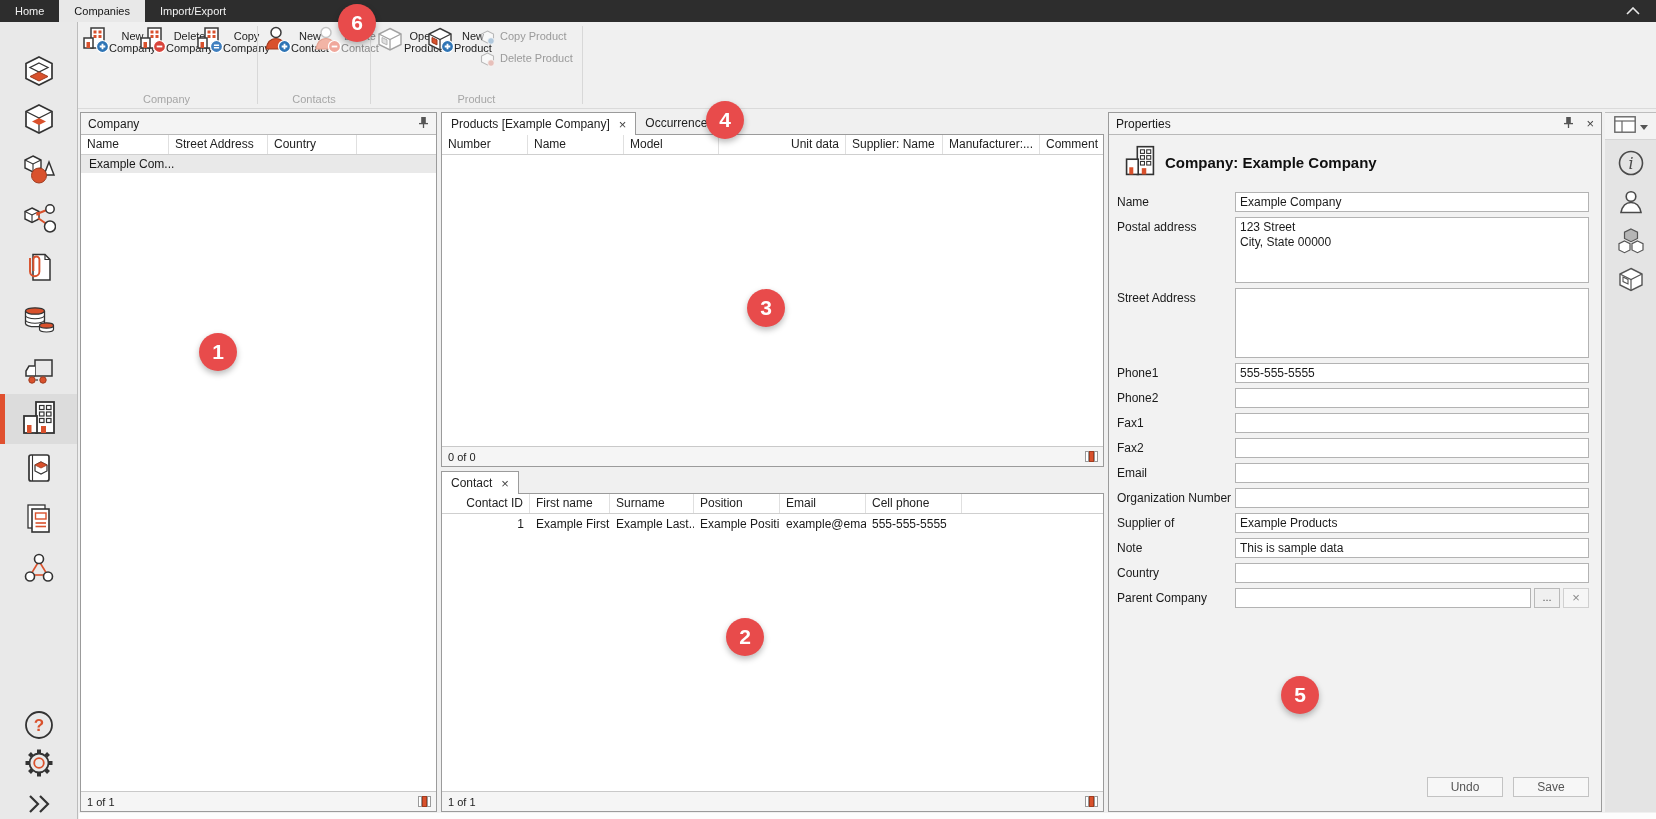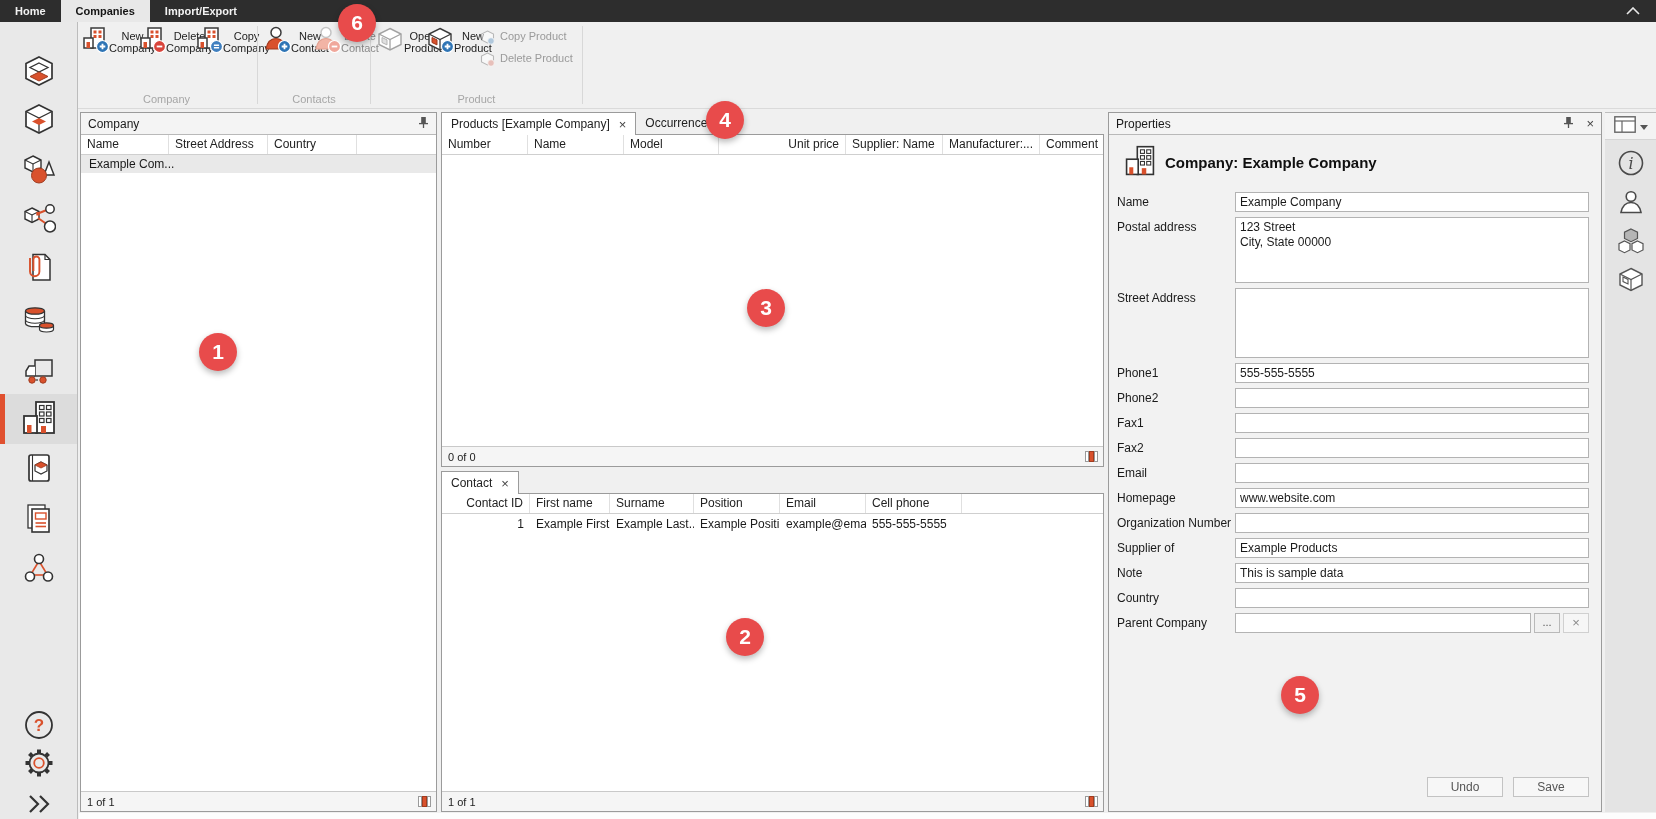--- a/index.html
+++ b/index.html
@@ -1,20 +1,20 @@
 <!DOCTYPE html>
 <html><head>
 <meta charset="utf-8">
 <style>
   *{margin:0;padding:0;box-sizing:border-box}
   body{background:#ddd;font-family:"Liberation Sans",sans-serif}
   .root{position:relative;width:1656px;height:819px;background:#f0f0f0;overflow:hidden;font-size:12px;color:#1a1a1a}
   
   .titlebar{position:absolute;left:0;top:0;width:100%;height:22px;background:#2d2d2d;display:flex;align-items:stretch;z-index:20}
-  .apptab{color:#f2f2f2;font-size:11px;font-weight:bold;display:flex;align-items:center;padding:0 15px;cursor:default}
+  .apptab{color:#f2f2f2;font-size:11px;font-weight:normal;display:flex;align-items:center;padding:0 15px;cursor:default}
   .apptab.active{background:#e8e8e8;color:#141414}
   .collapse-btn{margin-left:auto;display:flex;align-items:center;padding:0 16px}
   
   .ribbon{position:absolute;left:78px;top:22px;right:0;height:87px;background:#f0f0f0;border-bottom:1px solid #dadada;display:flex;z-index:5}
   .rgroup{display:flex;flex-direction:column;padding:1px 3px 0}
   .rbuttons{display:flex;flex:1;align-items:flex-start}
   .rbtn{width:57px;display:flex;flex-direction:row;align-items:center;padding-top:3px;text-align:center;font-size:11px;line-height:12px;color:#222;cursor:default}
   .rbtn .rlabel{margin-top:2px}
   .rbtn.dim .rlabel{color:#8a8a8a}
   .rgroup-label{text-align:center;font-size:11px;color:#a6a6a6;padding:0 4px 3px}
@@ -422,21 +422,21 @@
         </div>
         <div class="dtab">
           <span>Occurrences</span>
         </div>
       </div>
       <div class="gridbox">
         <div class="ghead">
           <div class="gh" style="width:86px">Number</div>
           <div class="gh" style="width:96px">Name</div>
           <div class="gh" style="width:95px">Model</div>
-          <div class="gh r" style="width:127px">Unit price</div>
+          <div class="gh r" style="width:127px">Unit data</div>
           <div class="gh" style="width:97px">Supplier: Name</div>
           <div class="gh" style="width:97px">Manufacturer:...</div>
           <div class="gh" style="flex:1;border-right:none">Comment</div>
         </div>
         <div class="gbody"></div>
         <div class="statusbar">
           <span>0 of 0</span>
           <span class="sicon">
             <svg width="13" height="13" viewBox="0 0 13 13">
               <rect x="0.5" y="1.5" width="3" height="10" fill="#fff" stroke="#9a9a9a"></rect>
@@ -550,24 +550,20 @@
       </div>
       <div class="prow">
         <div class="plabel">Fax2</div>
         <input class="pinput" value="" style="">
       </div>
       <div class="prow">
         <div class="plabel">Email</div>
         <input class="pinput" value="" style="">
       </div>
       <div class="prow">
-        <div class="plabel">Homepage</div>
-        <input class="pinput" value="www.website.com" style="">
-      </div>
-      <div class="prow">
         <div class="plabel">Organization Number</div>
         <input class="pinput" value="" style="">
       </div>
       <div class="prow">
         <div class="plabel">Supplier of</div>
         <input class="pinput" value="Example Products" style="">
       </div>
       <div class="prow">
         <div class="plabel">Note</div>
         <input class="pinput" value="This is sample data" style="">

